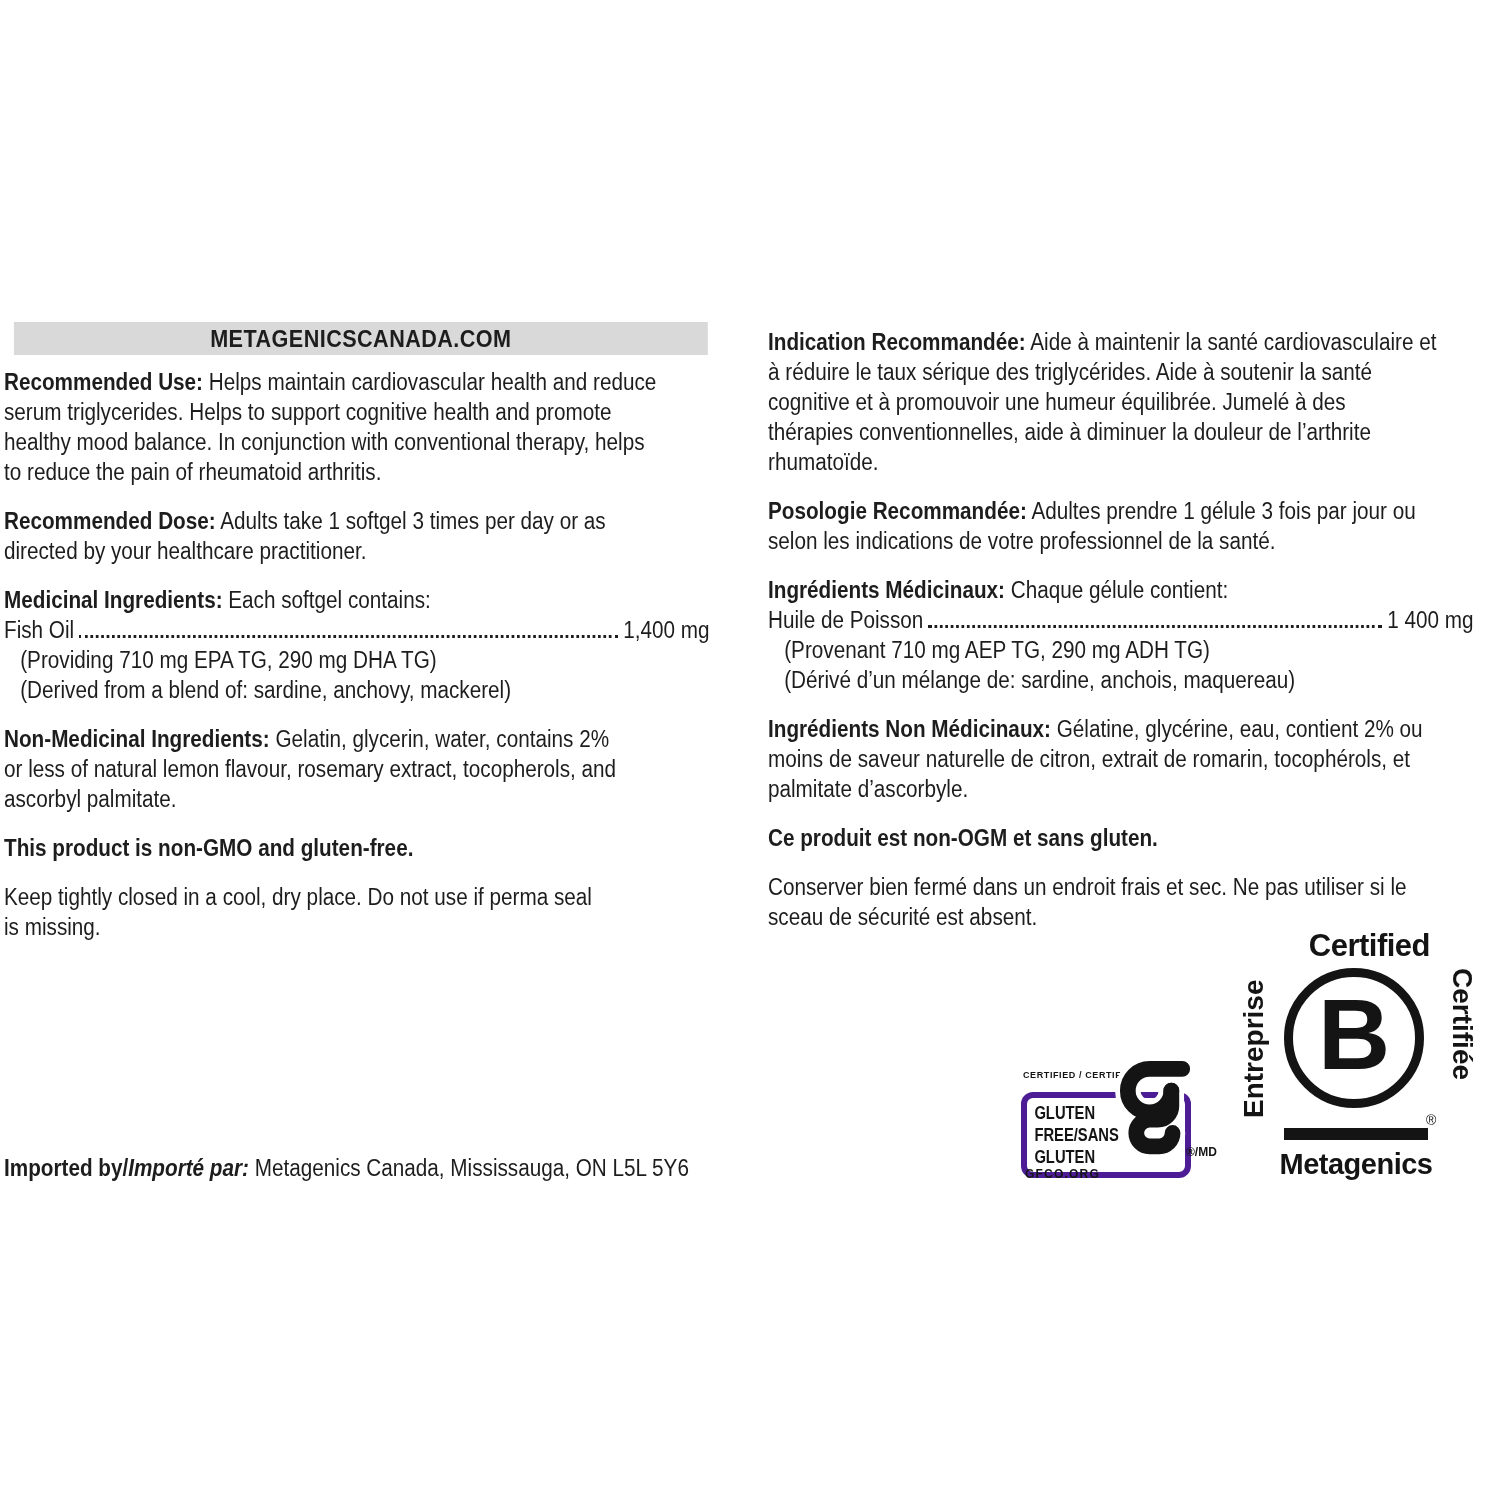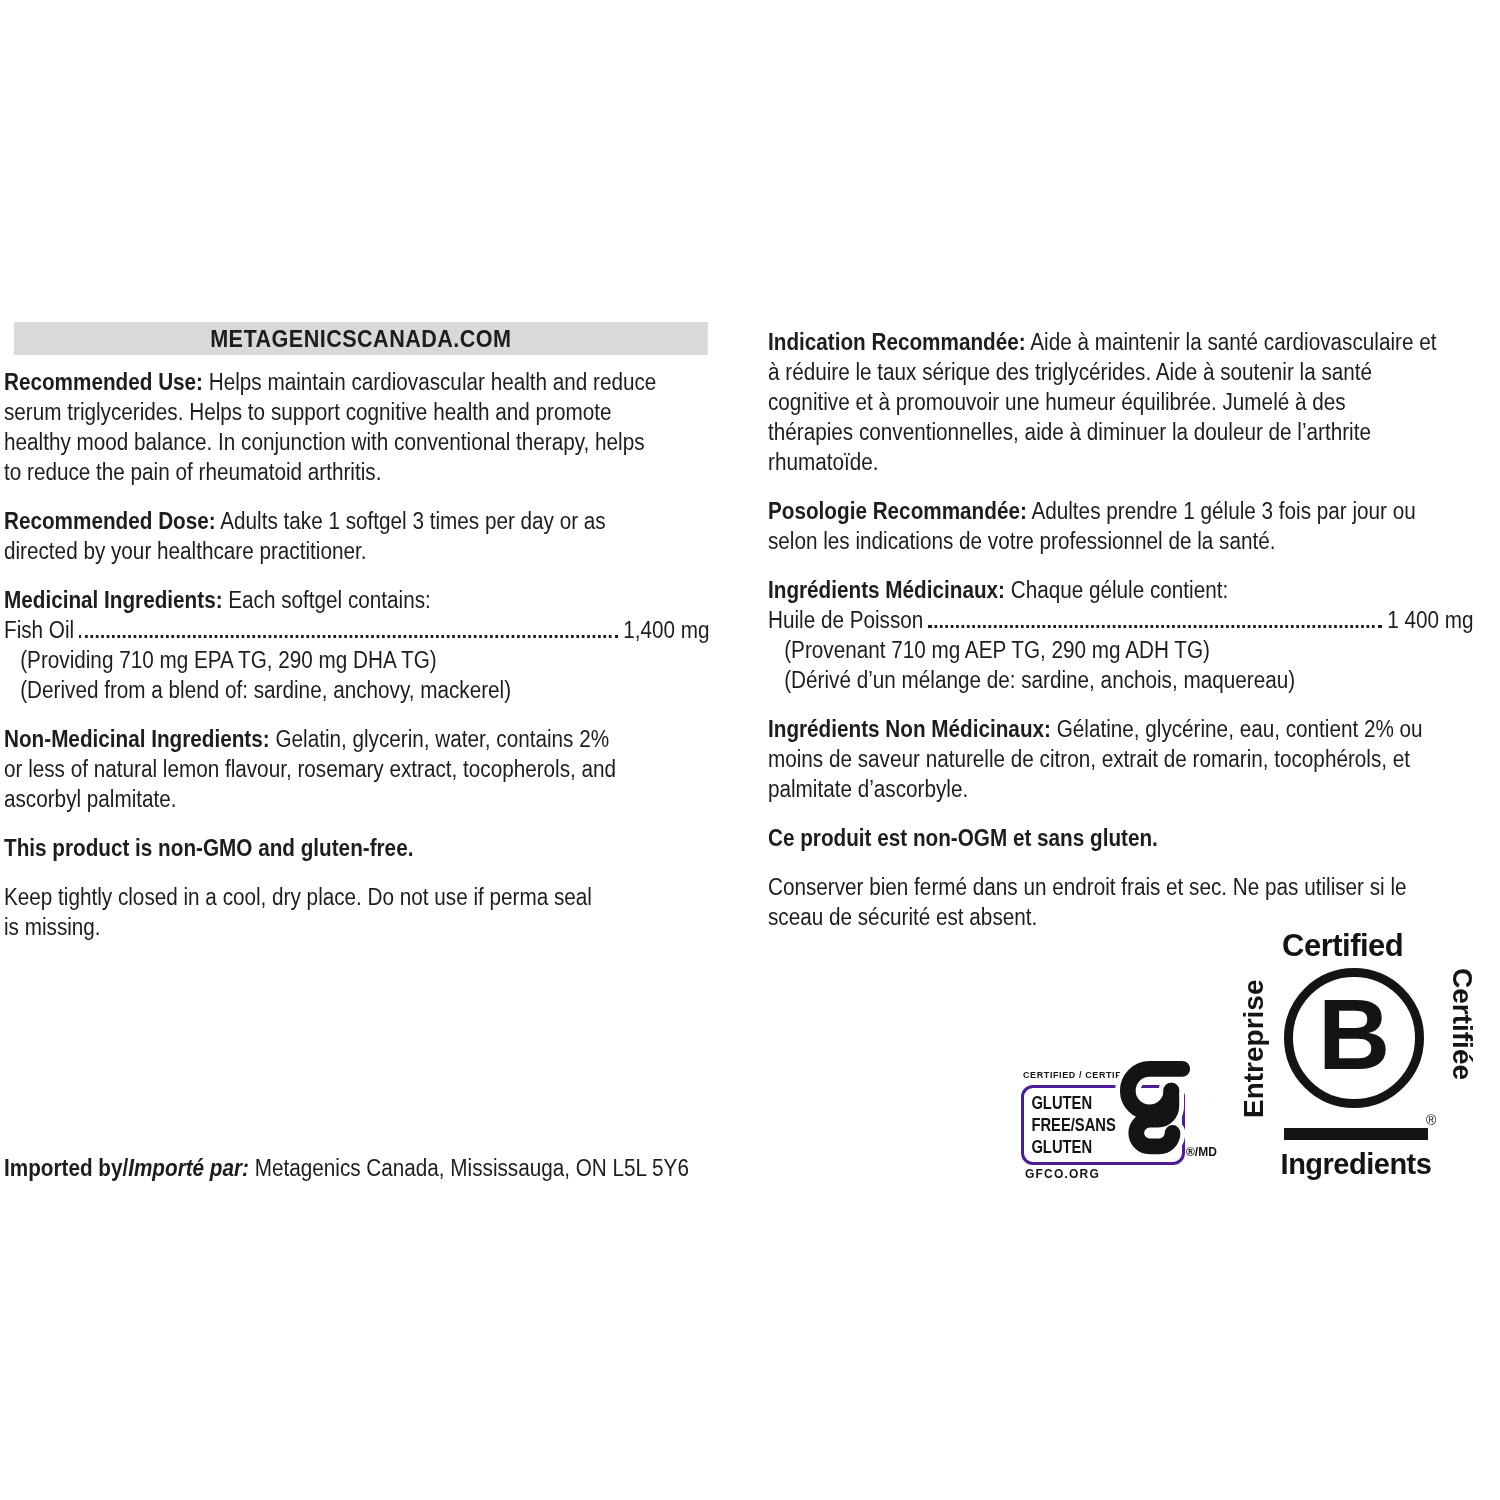--- a/index.html
+++ b/index.html
@@ -24,27 +24,27 @@
   .b{font-weight:bold;}
   .bi{font-weight:bold;font-style:italic;}
   .indent{padding-left:18px;}
   .leader{display:flex;align-items:flex-end;}
   .leader .dots{flex:1;border-bottom:3px dotted #1d1d1d;margin:0 6px 7px 5px;}
   .imported{margin-top:211px;}
   
   .logos{position:absolute;left:0;top:0;color:#141414;}
   .gfco{position:absolute;left:1021px;top:1062px;width:210px;height:120px;}
   .gfco-cert{position:absolute;left:2px;top:8px;font-weight:bold;font-size:9px;letter-spacing:0.6px;}
-  .gfco-box{position:absolute;left:0;top:23px;width:158px;height:74px;border:3px solid #4c1d95;border-radius:12px;}
+  .gfco-box{position:absolute;left:0;top:30px;width:158px;height:74px;border:6px solid #4c1d95;border-radius:12px;}
   .gfco-box-text{padding:4px 0 0 9px;font-weight:bold;font-size:18px;line-height:22px;transform:scaleX(0.82);transform-origin:0 0;white-space:nowrap;}
   .gfco-g{position:absolute;left:92px;top:-4px;}
   .gfco-reg{position:absolute;left:165px;top:83px;font-size:12px;font-weight:bold;}
   .gfco-url{position:absolute;left:4px;top:105px;font-weight:bold;font-size:12px;letter-spacing:1.2px;}
   .bcorp{position:absolute;left:1238px;top:928px;width:240px;height:250px;}
-  .bc-top{position:absolute;left:44px;top:0;width:148px;text-align:left;font-weight:bold;font-size:31px;letter-spacing:-0.5px;}
+  .bc-top{position:absolute;left:44px;top:0;width:148px;text-align:right;font-weight:bold;font-size:31px;letter-spacing:-0.5px;}
   .bc-circle{
     position:absolute;left:46px;top:40px;width:122px;height:122px;border:9px solid #141414;border-radius:50%;
     display:flex;align-items:center;justify-content:center;
   }
   .bc-b{font-weight:bold;font-size:100px;line-height:100px;transform:translateY(-4px);}
   .bc-reg{position:absolute;left:188px;top:184px;font-size:14px;}
   .bc-vert{position:absolute;white-space:nowrap;font-weight:bold;font-size:28px;transform-origin:0 0;}
   .bc-left{left:0;top:190px;transform:rotate(-90deg);}
   .bc-right{left:240px;top:40px;transform:rotate(90deg);}
   .bc-bar{position:absolute;left:46px;top:200px;width:144px;height:12px;background:#141414;}
@@ -173,18 +173,18 @@
 
     <div class="bcorp">
       <div class="bc-top">Certified</div>
       <div class="bc-vert bc-left">Entreprise</div>
       <div class="bc-vert bc-right">Certifiée</div>
       <div class="bc-circle">
         <span class="bc-b">B</span>
       </div>
       <div class="bc-reg">®</div>
       <div class="bc-bar"></div>
-      <div class="bc-bottom">Ingredients</div>
+      <div class="bc-bottom">Metagenics</div>
     </div>
 
   </div>
 
 </div>
 
 </body></html>

